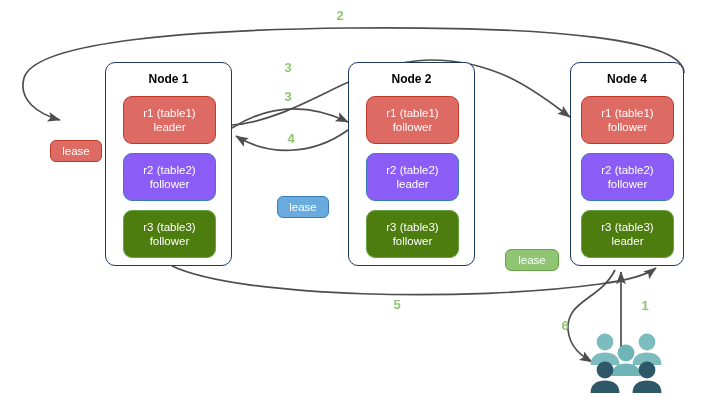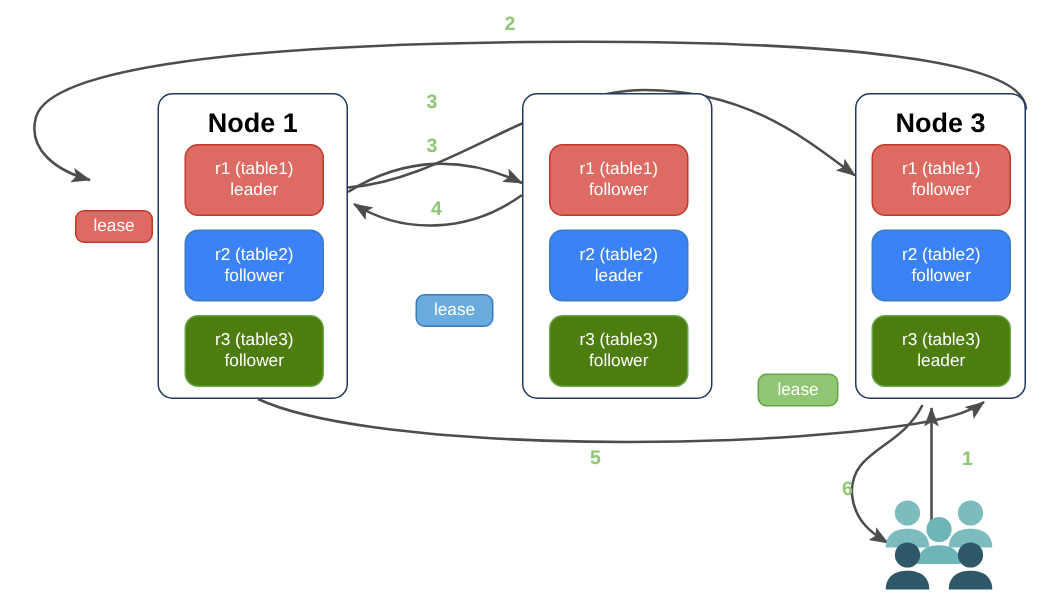--- a/index.html
+++ b/index.html
@@ -31,21 +31,21 @@
     border: 1.6px solid #1f3864;
     border-radius: 10px;
     background: #ffffff;
   }
   .node-title {
     position: absolute;
     left: 0;
     right: 0;
     top: 9px;
     text-align: center;
-    font-size: 18px;
+    font-size: 12px;
     font-weight: bold;
     color: #000000;
   }
   .replica {
     position: absolute;
     box-sizing: border-box;
     border-radius: 9px;
     display: flex;
     flex-direction: column;
     align-items: center;
@@ -54,21 +54,21 @@
     font-size: 11.5px;
     line-height: 14px;
     text-align: center;
   }
   .replica span { display: block; }
   .r-red {
     background: #dd6a63;
     border: 1.6px solid #c0392b;
   }
   .r-blue {
-    background: #3b82f6;
+    background: #8b5cf6;
     border: 1.6px solid #3a7cba;
   }
   .r-green {
     background: #4d7c0f;
     border: 1.6px solid #67a446;
   }
 
   
   .lease {
     position: absolute;
@@ -149,39 +149,40 @@
       <span>follower</span>
     </div>
 
     <div class="replica r-green" style="left:17px; top:147px; width:93px; height:48px;">
       <span>r3 (table3)</span>
       <span>follower</span>
     </div>
   </div>
 
   <div class="node" style="left:348px; top:62px; width:127px; height:204px;">
+    <div class="node-title">Node 2</div>
 
     <div class="replica r-red" style="left:17px; top:33px; width:93px; height:48px;">
       <span>r1 (table1)</span>
       <span>follower</span>
     </div>
 
     <div class="replica r-blue" style="left:17px; top:90px; width:93px; height:48px;">
       <span>r2 (table2)</span>
       <span>leader</span>
     </div>
 
     <div class="replica r-green" style="left:17px; top:147px; width:93px; height:48px;">
       <span>r3 (table3)</span>
       <span>follower</span>
     </div>
   </div>
 
   <div class="node" style="left:570px; top:62px; width:114px; height:204px;">
-    <div class="node-title">Node 3</div>
+    <div class="node-title">Node 4</div>
 
     <div class="replica r-red" style="left:10px; top:33px; width:93px; height:48px;">
       <span>r1 (table1)</span>
       <span>follower</span>
     </div>
 
     <div class="replica r-blue" style="left:10px; top:90px; width:93px; height:48px;">
       <span>r2 (table2)</span>
       <span>follower</span>
     </div>

